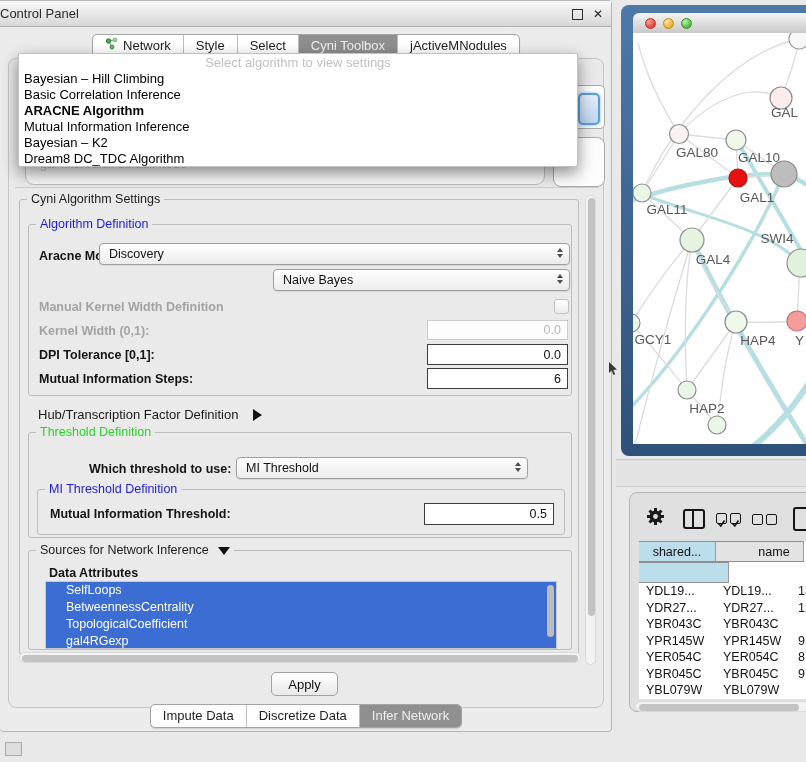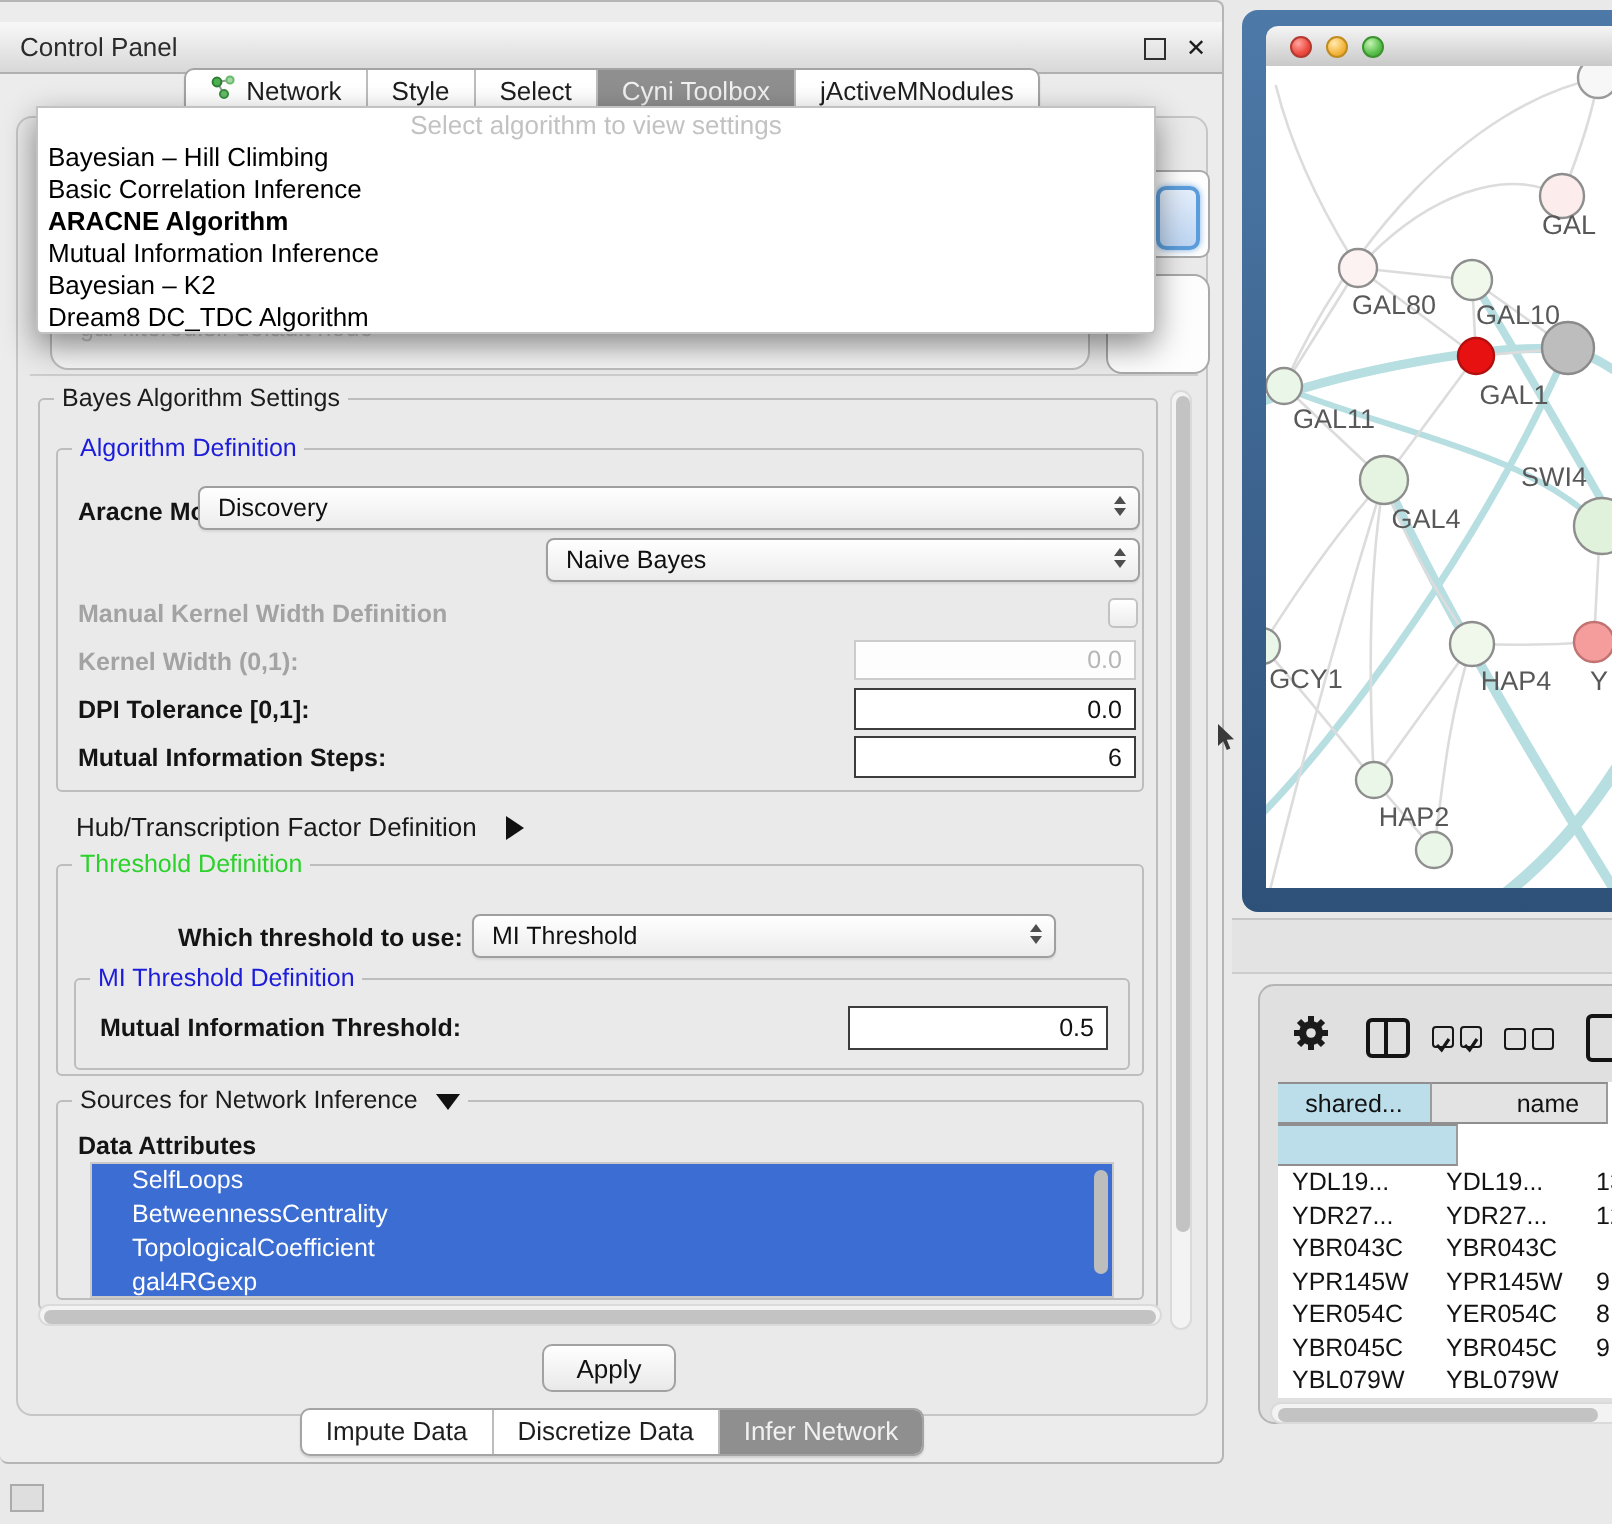--- a/index.html
+++ b/index.html
@@ -5,21 +5,21 @@
   html,body{margin:0;padding:0;}
   body{width:806px;height:762px;overflow:hidden;background:#e9e9e9;
        font-family:"Liberation Sans","DejaVu Sans",sans-serif;-webkit-font-smoothing:antialiased;}
   #app{position:relative;width:806px;height:762px;overflow:hidden;}
 
   
   #cp{position:absolute;left:0;top:5;width:612px;height:732px;background:#ececec;
       border:1px solid #b5b5b5;border-left:none;border-radius:0 4px 4px 4px;box-sizing:border-box;}
   #cp-titlebar{position:absolute;left:0;top:0;width:100%;height:26px;
       background:linear-gradient(#f8f8f8,#d8d8d8);border-bottom:1px solid #b0b0b0;
-      font-size:13px;color:#2b2b2b;line-height:26px;box-sizing:border-box;padding-left:10px;margin-top:10px;}
+      font-size:13px;color:#2b2b2b;line-height:26px;box-sizing:border-box;padding-left:0;}
   #cp-float{position:absolute;right:28px;top:8px;width:9px;height:9px;border:1.6px solid #2e2e2e;background:transparent;}
   #cp-close{position:absolute;right:8px;top:5px;font-size:12px;font-weight:bold;color:#1c1c1c;line-height:16px;}
 
   .segbar{position:absolute;left:0;width:612px;display:flex;justify-content:center;}
   .segwrap{display:inline-flex;background:#fff;border:1px solid #a4a4a4;border-radius:5px;overflow:hidden;
            box-shadow:inset 0 1px 0 #fff,0 1px 1px rgba(0,0,0,.12);}
   .seg{padding:0 12px;height:22px;line-height:22px;font-size:13px;color:#1e1e1e;
        border-left:1px solid #bdbdbd;display:flex;align-items:center;gap:5px;white-space:nowrap;}
   .seg:first-child{border-left:none;}
   .seg.sel{background:var(--tab-gray);color:#f1f1f1;text-align:center;}
@@ -163,21 +163,21 @@
         <div class="bluebtn"></div>
       </div>
       <div id="frag2" class="frag" style="left:544px;top:78px;"></div>
       <div id="frag3" class="frag" style="left:16px;top:88px;">
         <span>gal-filtered.sif default node</span>
       </div>
 
       <div id="viewport" style="left:6px;top:128px;">
 
         <div class="grp" style="left:4px;top:11px;width:560px;height:456px;">
-          <span class="legend">Bayes Algorithm Settings</span>
+          <span class="legend">Cyni Algorithm Settings</span>
 
           <div class="grp" style="left:8px;top:24px;width:544px;height:172px;">
             <span class="legend blue">Algorithm Definition</span>
 
             <span class="lbl" style="left:10px;top:21px;">Aracne Mode:</span>
             <div class="combo" style="left:70px;top:18px;width:471px;height:22px;">
               <span>Discovery</span>
               <span class="arrows">
                   <span class="up"></span>
                   <span class="dn"></span>
@@ -227,21 +227,21 @@
               <span class="lbl" style="left:12px;top:14px;">Mutual Information Threshold:</span>
               <input class="tf dark" style="left: 386px; top: 13px; width: 130px; height: 22px;" value="0.5">
             </div>
           </div>
 
           <div class="grp" style="left:8px;top:350px;width:544px;height:100px;">
             <span class="legend">
               <span>Sources for Network Inference</span>
               <span class="tri-down"></span>
             </span>
-            <span class="lbl" style="left:10px;top:12px;">Data Attributes</span>
+            <span class="lbl" style="left:20px;top:12px;">Data Attributes</span>
           </div>
         </div>
 
         <div id="attr-list" style="left:30px;top:393px;">
             <div class="attr-item">SelfLoops</div>
             <div class="attr-item">BetweennessCentrality</div>
             <div class="attr-item">TopologicalCoefficient</div>
             <div class="attr-item">gal4RGexp</div>
           </div>
         <div id="attr-thumb" style="left:532px;top:397px;"></div>

